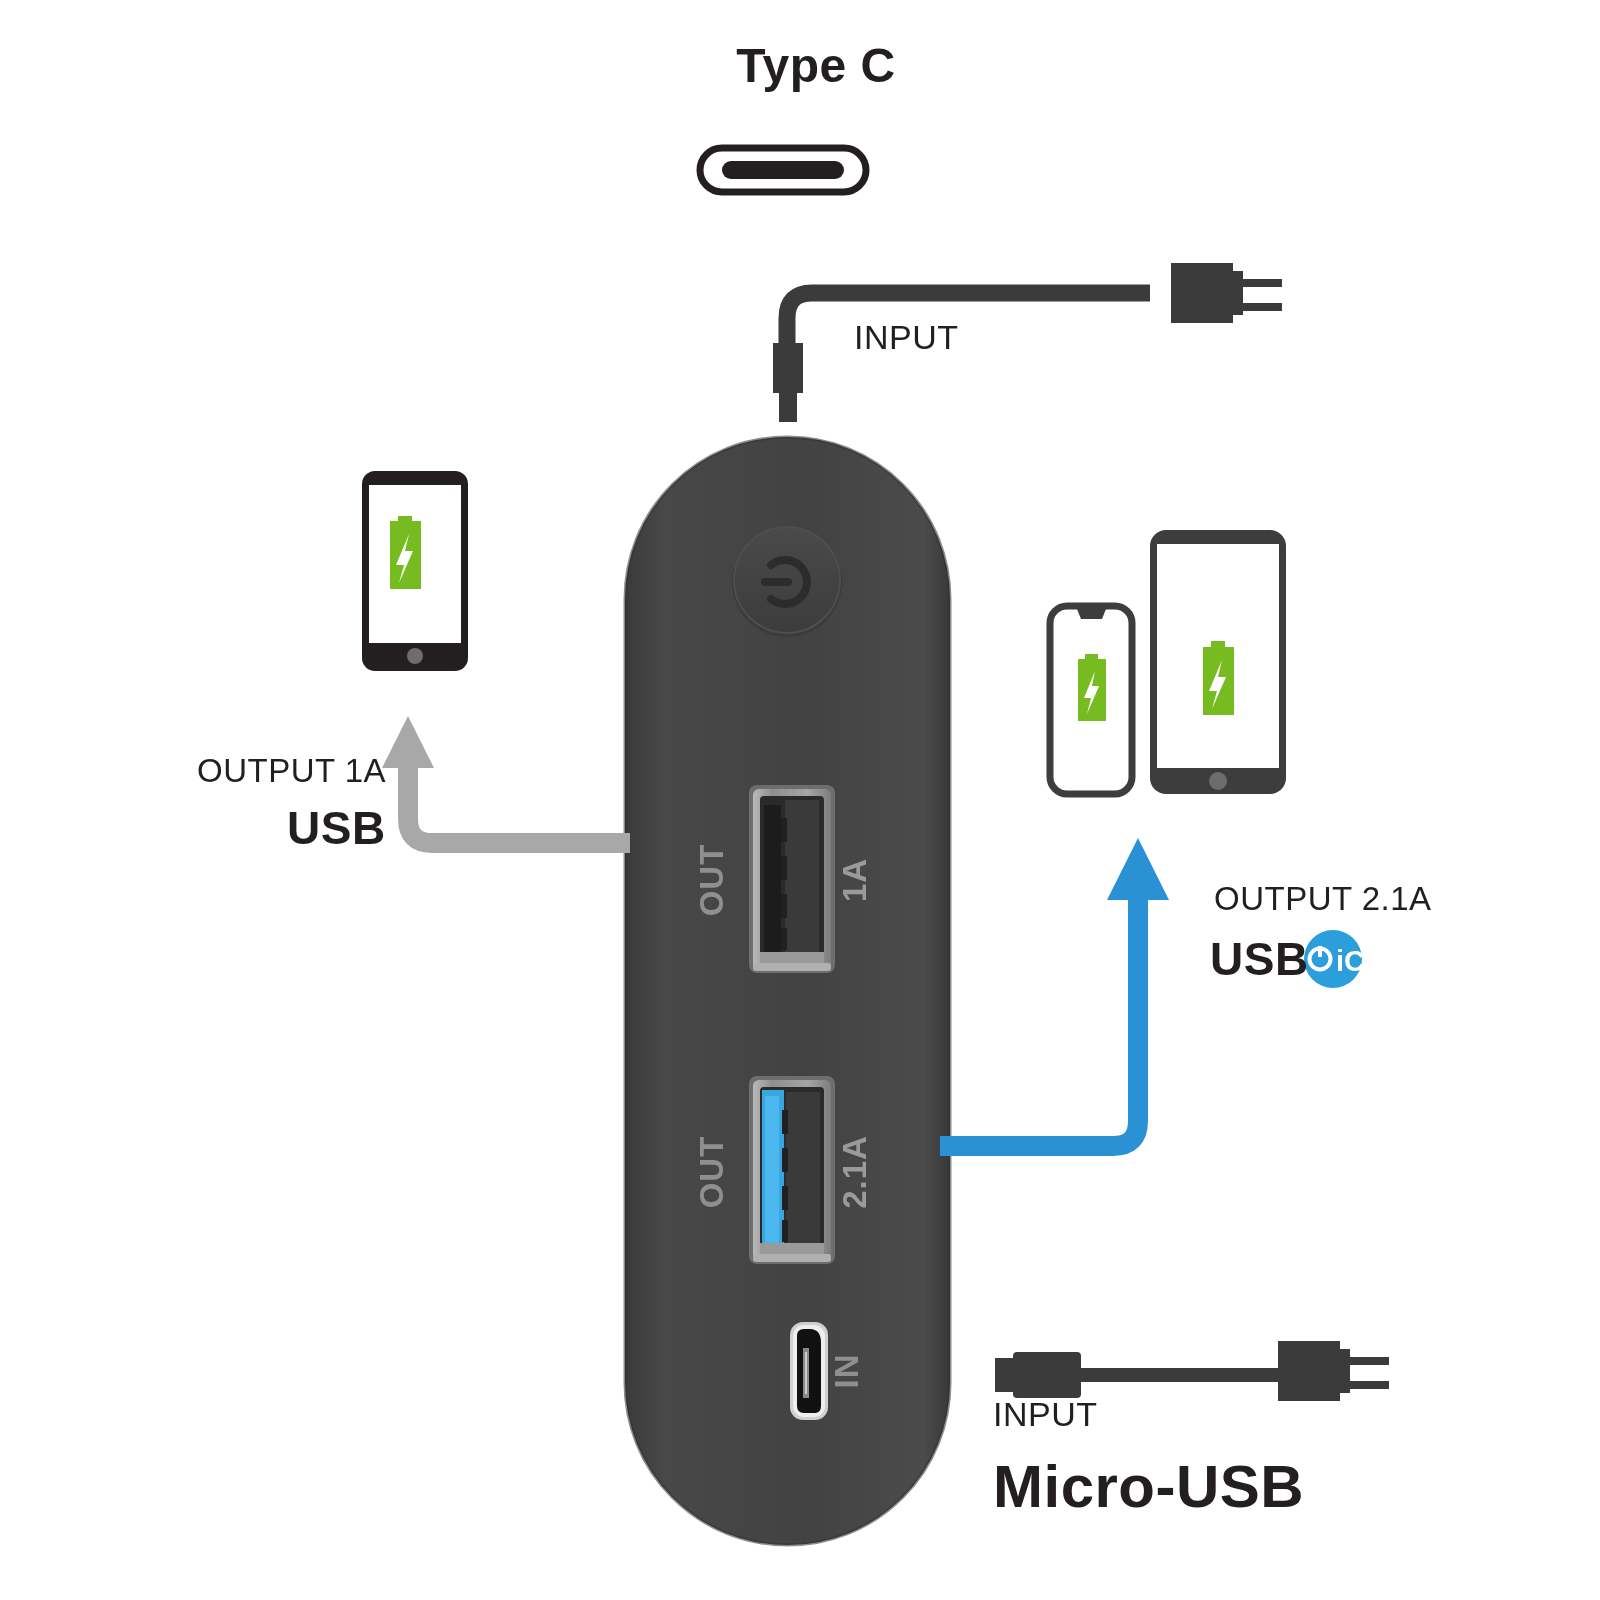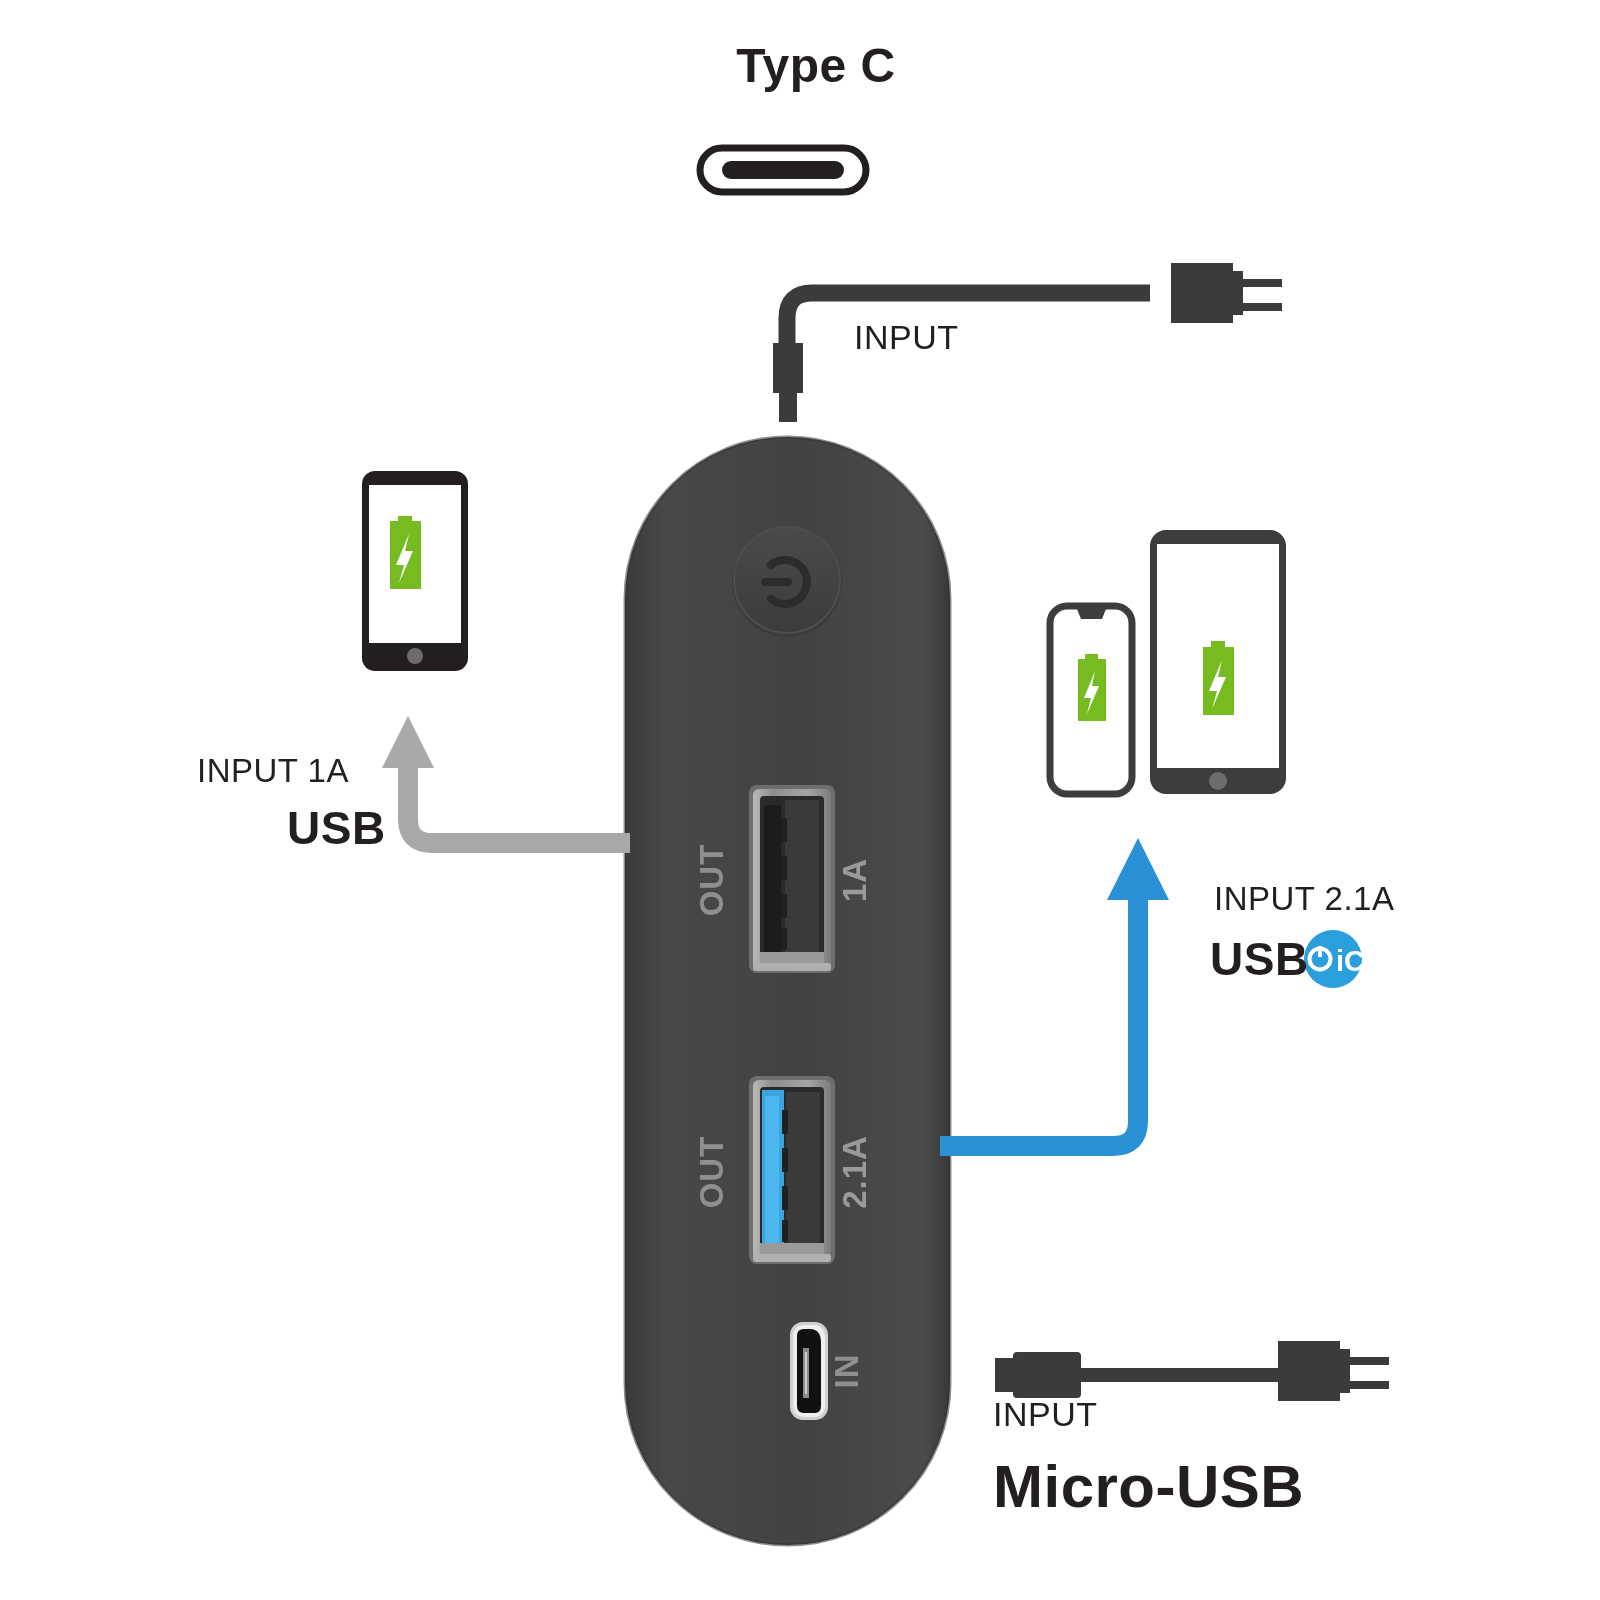--- a/index.html
+++ b/index.html
@@ -208,22 +208,22 @@
     </g>
 
   </svg>
 
   <div class="lbl t-typec">
     <span>Type C</span>
   </div>
 
   <div class="lbl t-input-top">INPUT</div>
 
-  <div class="lbl t-out1a">INPUT 1A</div>
+  <div class="lbl t-out1a">OUTPUT 1A</div>
   <div class="lbl t-usb1">USB</div>
 
-  <div class="lbl t-out21a">INPUT 2.1A</div>
+  <div class="lbl t-out21a">OUTPUT 2.1A</div>
   <div class="lbl t-usb2">USB</div>
 
   <div class="lbl t-input-bot">INPUT</div>
   <div class="lbl t-micro">Micro-USB</div>
 
 </div>
 
 </body></html>

